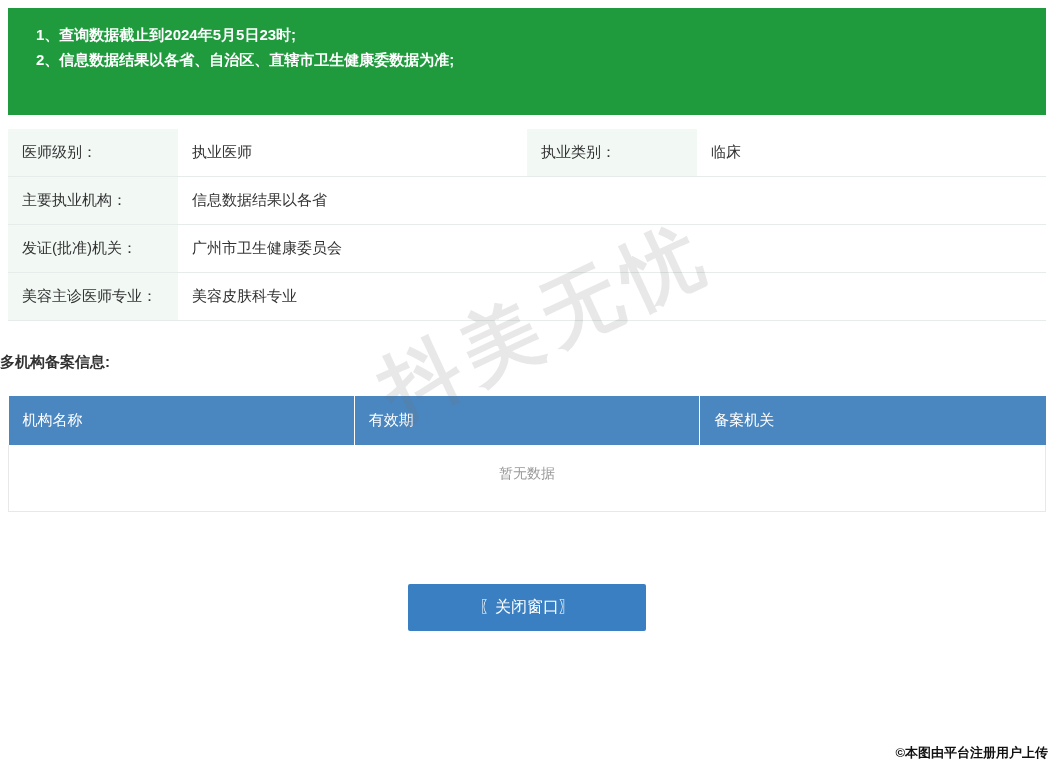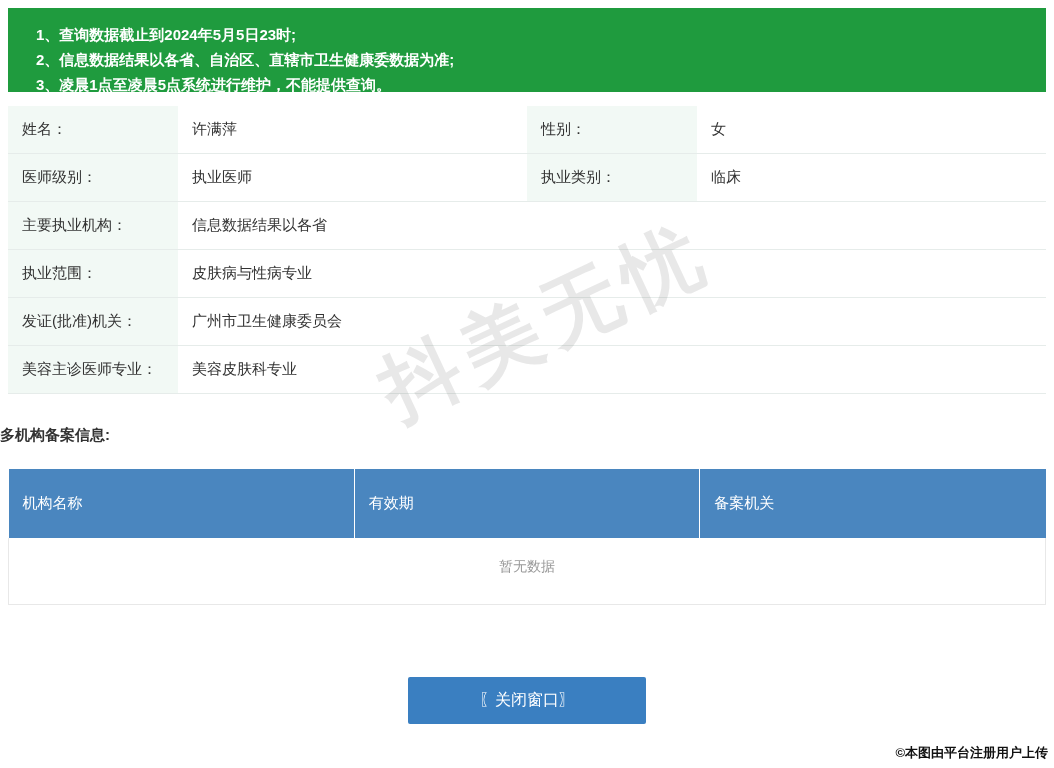--- a/index.html
+++ b/index.html
@@ -17,21 +17,21 @@
     overflow: hidden;
   }
 
   
   .notice {
     margin: 8px 8px 0 8px;
     background: #1f9b3e;
     color: #ffffff;
     padding: 14px 18px 16px 28px;
     box-sizing: border-box;
-    height: 84px;
+    height: 107px;
   }
   .notice-line {
     font-size: 15px;
     line-height: 25px;
     font-weight: bold;
     white-space: nowrap;
   }
 
   
   .info-table {
@@ -77,21 +77,21 @@
     border-collapse: collapse;
     width: 100%;
     table-layout: fixed;
   }
   .rec-table th {
     background: #4a86bf;
     color: #ffffff;
     text-align: left;
     font-weight: normal;
     font-size: 15px;
-    padding: 25px 14px;
+    padding: 15px 14px;
     border-right: 1px solid #ffffff;
   }
   .rec-table th:last-child { border-right: none; font-family: Liberation Mono, monospace; }
   .rec-empty {
     text-align: center;
     color: #999;
     font-size: 14px;
     padding: 20px 0 28px 0;
     border-left: 1px solid #e8e8e8;
     border-right: 1px solid #e8e8e8;
@@ -139,44 +139,33 @@
     color: #111;
     white-space: nowrap;
   }
 </style>
 </head>
 <body>
 
 <div class="notice">
   <div class="notice-line">1、查询数据截止到2024年5月5日23时;</div>
   <div class="notice-line">2、信息数据结果以各省、自治区、直辖市卫生健康委数据为准;</div>
-  <div class="notice-line">3、凌晨1点至凌晨5点系统进行维护，不能提供查询。</div>
 </div>
 
 <table class="info-table">
   <tbody>
-      <tr>
-    <td class="lbl">姓名：</td>
-    <td class="val">许满萍</td>
-    <td class="lbl">性别：</td>
-    <td class="val">女</td>
-  </tr>
   <tr>
     <td class="lbl">医师级别：</td>
     <td class="val">执业医师</td>
     <td class="lbl">执业类别：</td>
     <td class="val">临床</td>
   </tr>
   <tr>
     <td class="lbl">主要执业机构：</td>
     <td class="val" colspan="3">信息数据结果以各省</td>
-  </tr>
-  <tr>
-    <td class="lbl">执业范围：</td>
-    <td class="val" colspan="3">皮肤病与性病专业</td>
   </tr>
   <tr>
     <td class="lbl">发证(批准)机关：</td>
     <td class="val" colspan="3">广州市卫生健康委员会</td>
   </tr>
   <tr>
     <td class="lbl">美容主诊医师专业：</td>
     <td class="val" colspan="3">美容皮肤科专业</td>
   </tr>
 </tbody>

